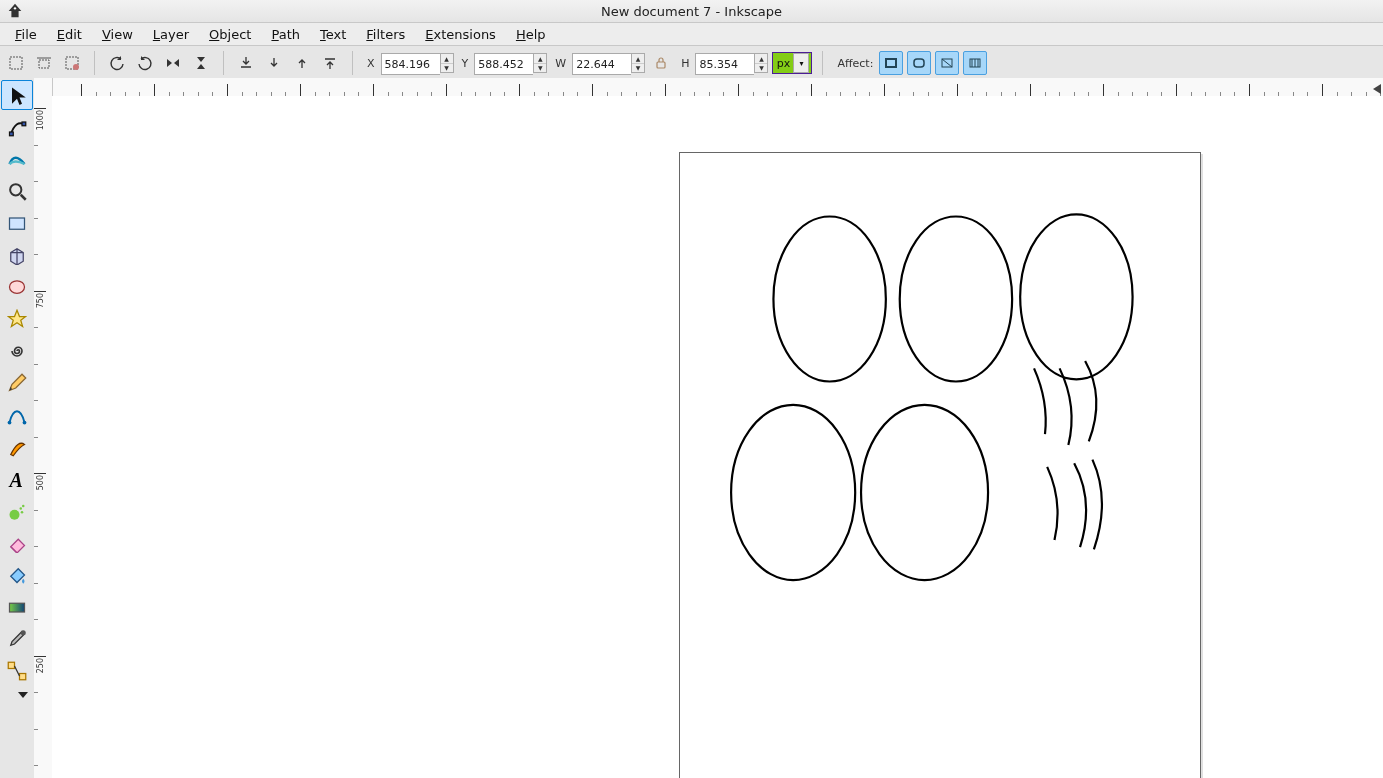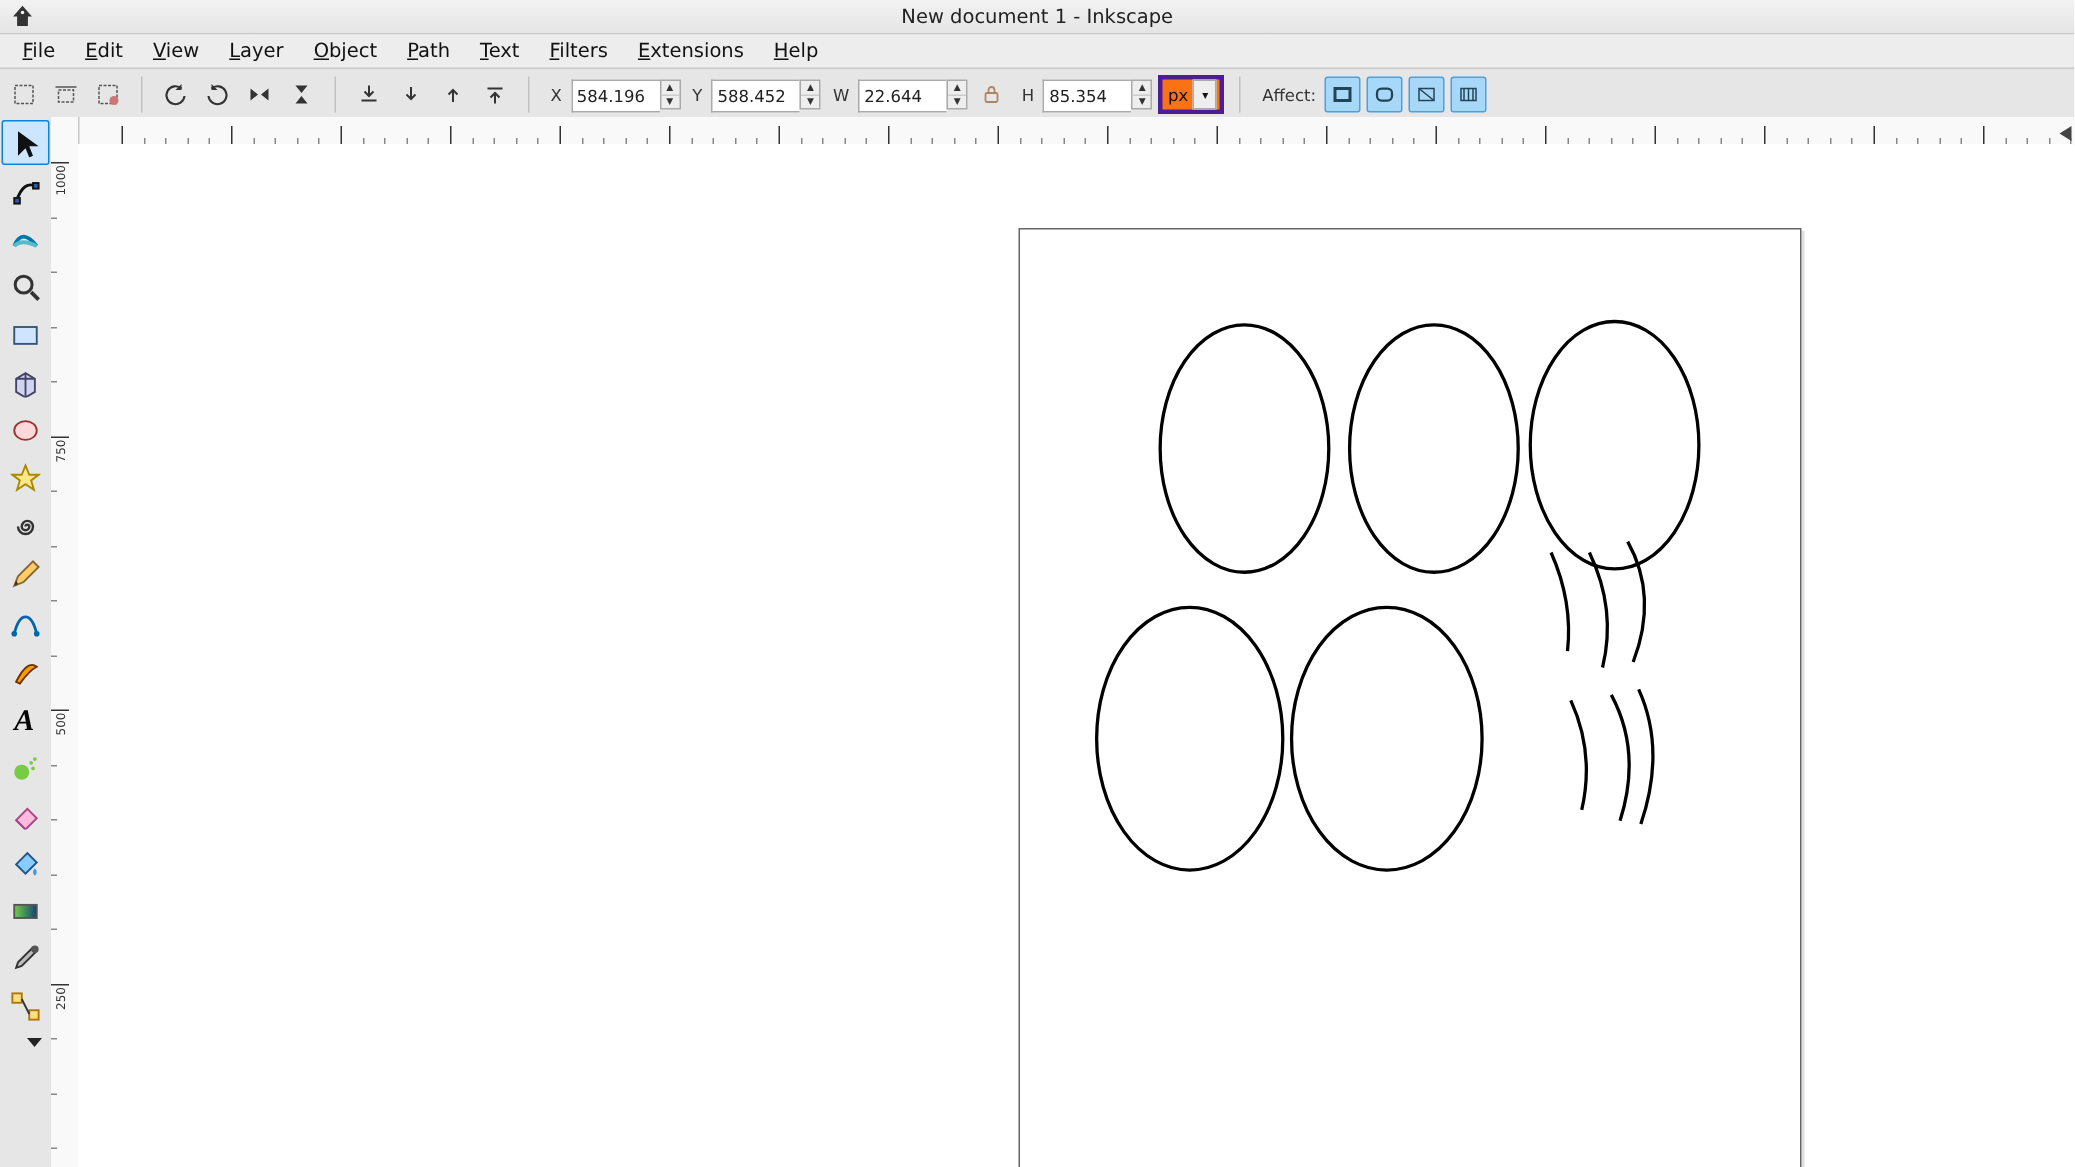--- a/index.html
+++ b/index.html
@@ -32,21 +32,21 @@
 .sep{width:1px;height:24px;background:#c0c0c0;margin:0 6px;}
 .iconbtn{width:22px;height:22px;border:1px solid transparent;border-radius:2px;display:inline-flex;align-items:center;justify-content:center;cursor:default;}
 .iconbtn.on{background:var(--toggle-on);border:1px solid var(--toggle-on-border);}
 .propbar svg{width:16px;height:16px;}
 .proplabel{font-size:11px;color:#333;margin-left:4px;margin-right:2px;}
 .spin{display:inline-flex;align-items:stretch;height:20px;}
 .spin input{width:52px;height:20px;border:1px solid #aaa;border-right:none;padding:0 3px;font-size:11px;background:#fff;color:#222;font-family:inherit;}
 .spin .updn{display:flex;flex-direction:column;width:12px;border:1px solid #aaa;background:#eee;}
 .spin .updn div{flex:1 1 0;display:flex;align-items:center;justify-content:center;font-size:6px;color:#333;border-bottom:1px solid #ccc;cursor:default;}
 .spin .updn div:last-child{border-bottom:none;}
-.unitsel{height:20px;border:3px solid #4c1d95;background:#f97316;font-size:11px;padding:0 2px;display:flex;align-items:center;gap:2px;}
+.unitsel{height:20px;border:1px solid #4c1d95;background:#84cc16;font-size:11px;padding:0 2px;display:flex;align-items:center;gap:2px;}
 .unitsel .dd{border:1px solid #aaa;width:14px;height:18px;display:flex;align-items:center;justify-content:center;font-size:8px;background:#eee;}
 
 
 .toolbox{position:absolute;left:0;top:78px;width:34px;bottom:0;background:var(--menu-bg2);border-right:1px solid var(--menu-border);display:flex;flex-direction:column;align-items:center;padding-top:2px;gap:2px;}
 .tool{width:30px;height:28px;border:1px solid transparent;border-radius:2px;display:flex;align-items:center;justify-content:center;cursor:default;}
 .tool.sel{background:var(--sel-fill);border:1px solid var(--sel-border);}
 .tool svg{width:20px;height:20px;}
 
 
 .hruler-wrap{position:absolute;left:34px;right:0;top:78px;height:18px;background:var(--ruler-bg);border-bottom:1px solid var(--menu-border);}
@@ -76,21 +76,21 @@
 </head>
 <body>
 
 <div class="title-bar">
   <span class="appicon">
     <svg viewBox="0 0 20 20">
         <path d="M10 2 L3 10 L6 10 L6 17 L14 17 L14 10 L17 10 Z" fill="#333"></path>
         <circle cx="10" cy="7" r="1.3" fill="#fff"></circle>
       </svg>
   </span>
-  <span class="title">New document 1 - Inkscape</span>
+  <span class="title">New document 7 - Inkscape</span>
 </div>
 
 <div class="menubar" id="menubar">
     <span class="mitem"><span class="und">F</span>ile</span>
     <span class="mitem"><span class="und">E</span>dit</span>
     <span class="mitem"><span class="und">V</span>iew</span>
     <span class="mitem"><span class="und">L</span>ayer</span>
     <span class="mitem"><span class="und">O</span>bject</span>
     <span class="mitem"><span class="und">P</span>ath</span>
     <span class="mitem"><span class="und">T</span>ext</span>

